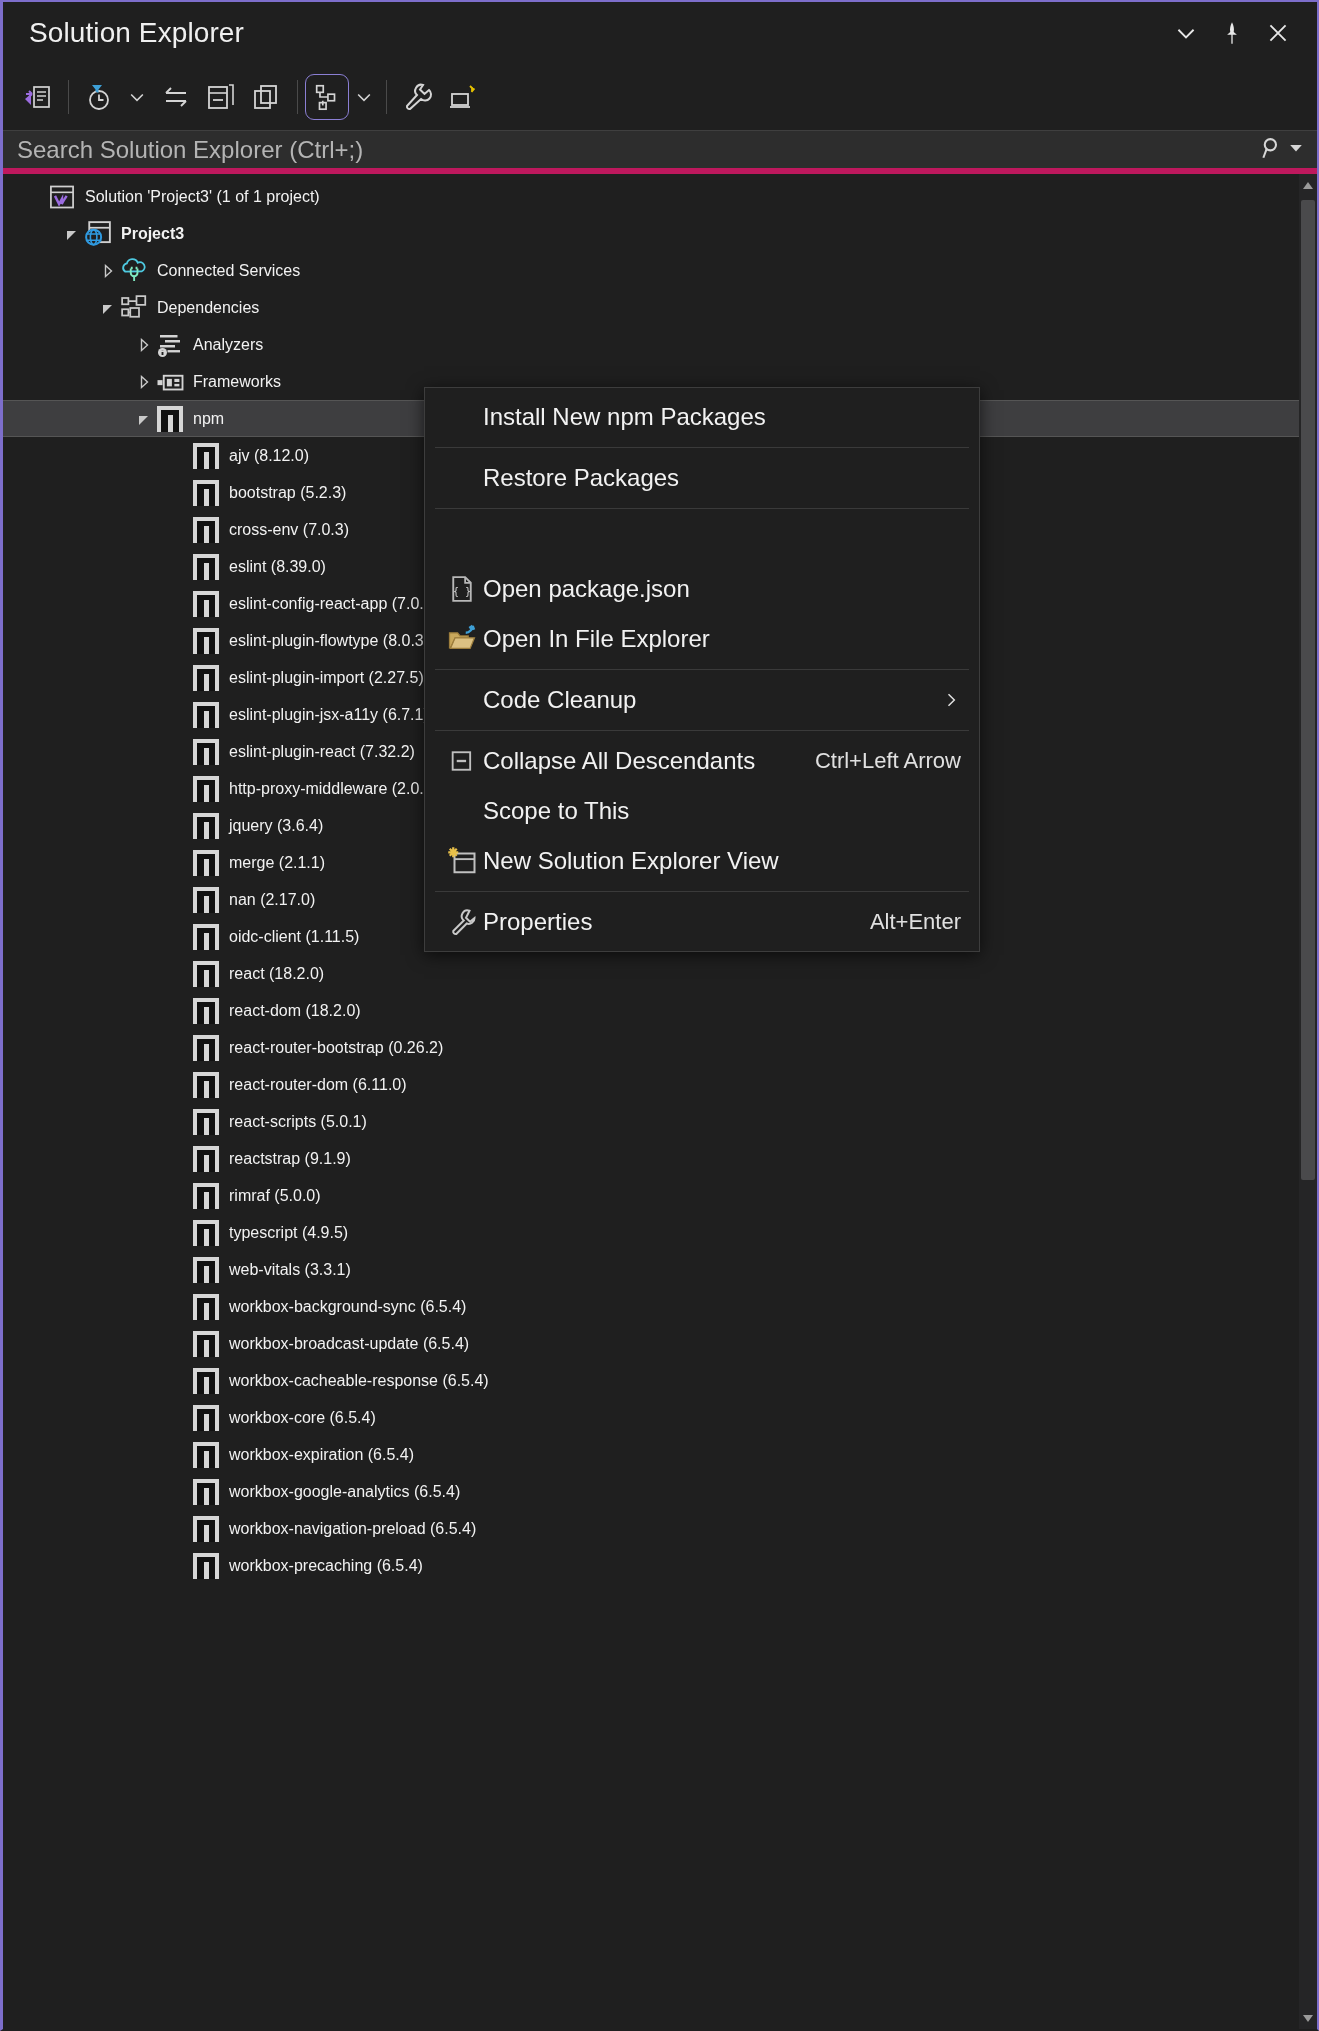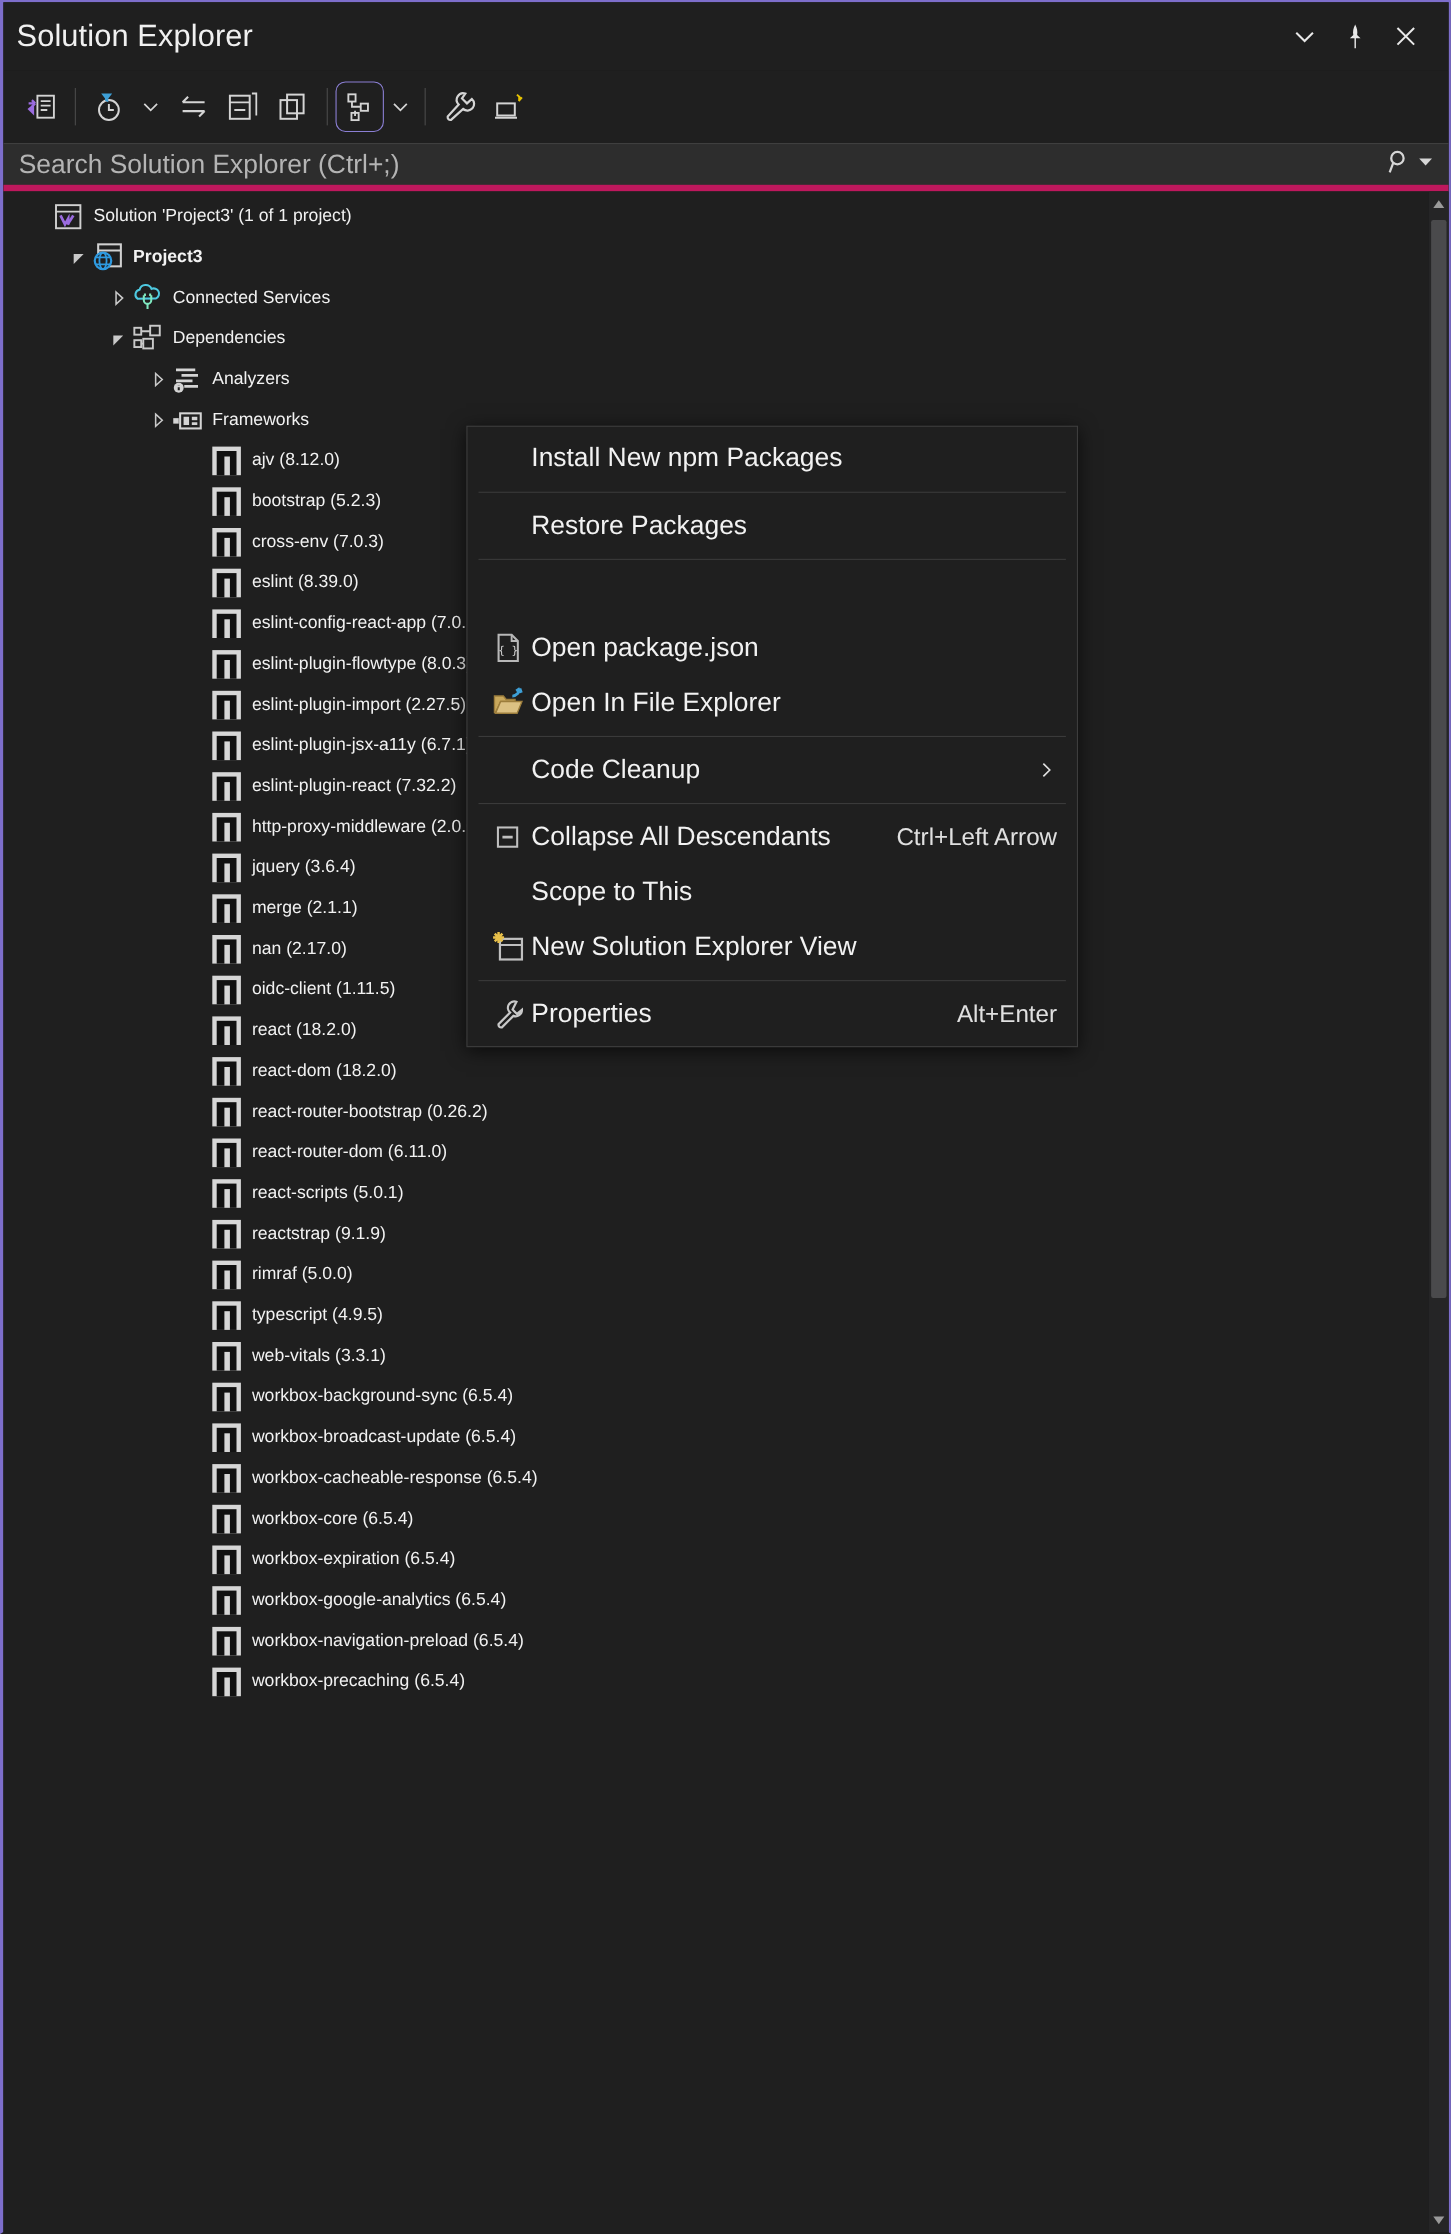--- a/index.html
+++ b/index.html
@@ -17,21 +17,21 @@
     border-top: 2px solid #7d6ecb;
     border-right: 2px solid #7d6ecb;
     border-bottom: 2px solid #1f1f1f;
     overflow: hidden;
   }
 
   
   .titlebar {
     height: 62px;
     display: flex; align-items: center;
-    padding: 0 16px 0 12px;
+    padding: 0 16px 0 26px;
     background: #1f1f1f;
   }
   .titlebar .title {
     font-size: 28px;
     color: #f0f0f0;
     letter-spacing: .1px;
     flex: 1;
   }
   .titlebar .tb-btn {
     width: 46px; height: 46px;
@@ -423,20 +423,31 @@
             <svg width="30" height="30" viewBox="0 0 24 24" fill="none">
               <rect x="7" y="7" width="15" height="11" stroke="#d4d4d4" stroke-width="1.5"></rect>
               <rect x="9.5" y="9.5" width="4" height="6" fill="#d4d4d4"></rect>
               <rect x="15.5" y="9.5" width="4" height="2.5" fill="#d4d4d4"></rect>
               <rect x="15.5" y="13.5" width="4" height="2" fill="#d4d4d4"></rect>
               <rect x="2" y="10.5" width="4" height="4" fill="#d4d4d4"></rect>
             </svg>
           </div>
           <div class="lbl">Frameworks</div>
         </div>
+        <div class="row selected">
+          <div class="chev" style="margin-left: 130px;">
+            <svg width="16" height="16" viewBox="0 0 16 16" fill="#c9c9c9">
+              <path d="M3 5 L12 5 L3 14 Z"></path>
+            </svg>
+          </div>
+          <div class="ico">
+            <span class="npm-ico"></span>
+          </div>
+          <div class="lbl">npm</div>
+        </div>
         <div class="row">
           <div class="chev" style="margin-left: 166px;"></div>
           <div class="ico">
             <span class="npm-ico"></span>
           </div>
           <div class="lbl">ajv (8.12.0)</div>
         </div>
         <div class="row">
           <div class="chev" style="margin-left: 166px;"></div>
           <div class="ico">

